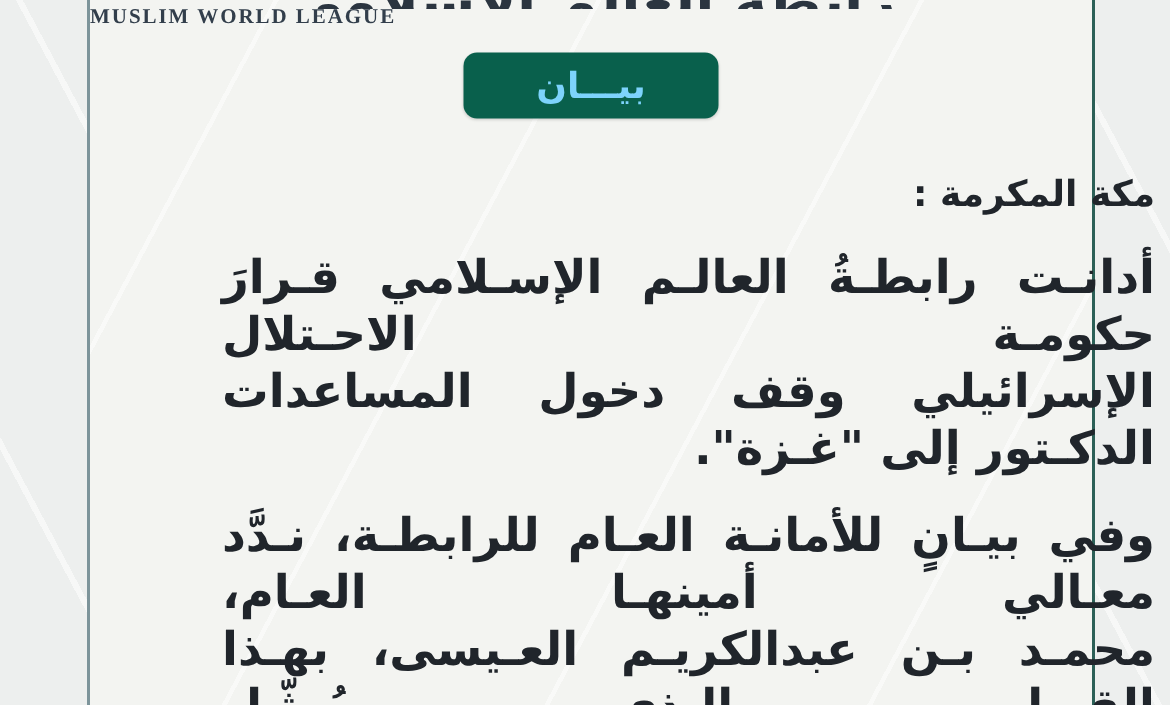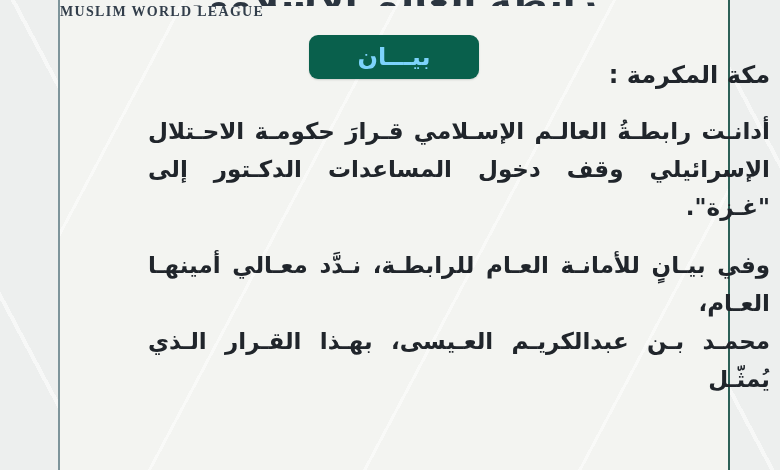--- a/index.html
+++ b/index.html
@@ -54,23 +54,23 @@
     color:#7dd3fc;direction:rtl;
     display:flex;align-items:center;justify-content:center;
     font-weight:bold;font-size:24px;
     box-shadow:0 1px 2px rgba(0,0,0,.15);
   }
   .content{
     position:absolute;left:88px;top:0;width:622px;
     direction:rtl;color:#20252b;font-weight:bold;
   }
   .location-heading{
-    margin-top:60px;font-size:24px;line-height:38px;
+    margin-top:114px;font-size:24px;line-height:38px;
   }
-  .para{font-size:23px;line-height:38px;}
+  .para{font-size:31px;line-height:38px;}
   .para-1{margin-top:18px;}
   .para-2{margin-top:20px;}
   .line{
     display:block;white-space:normal;
     text-align:justify;text-align-last:justify;
     -moz-text-align-last:justify;
   }
   .line.end{text-align-last:right;-moz-text-align-last:right;}
 </style>
 </head>

